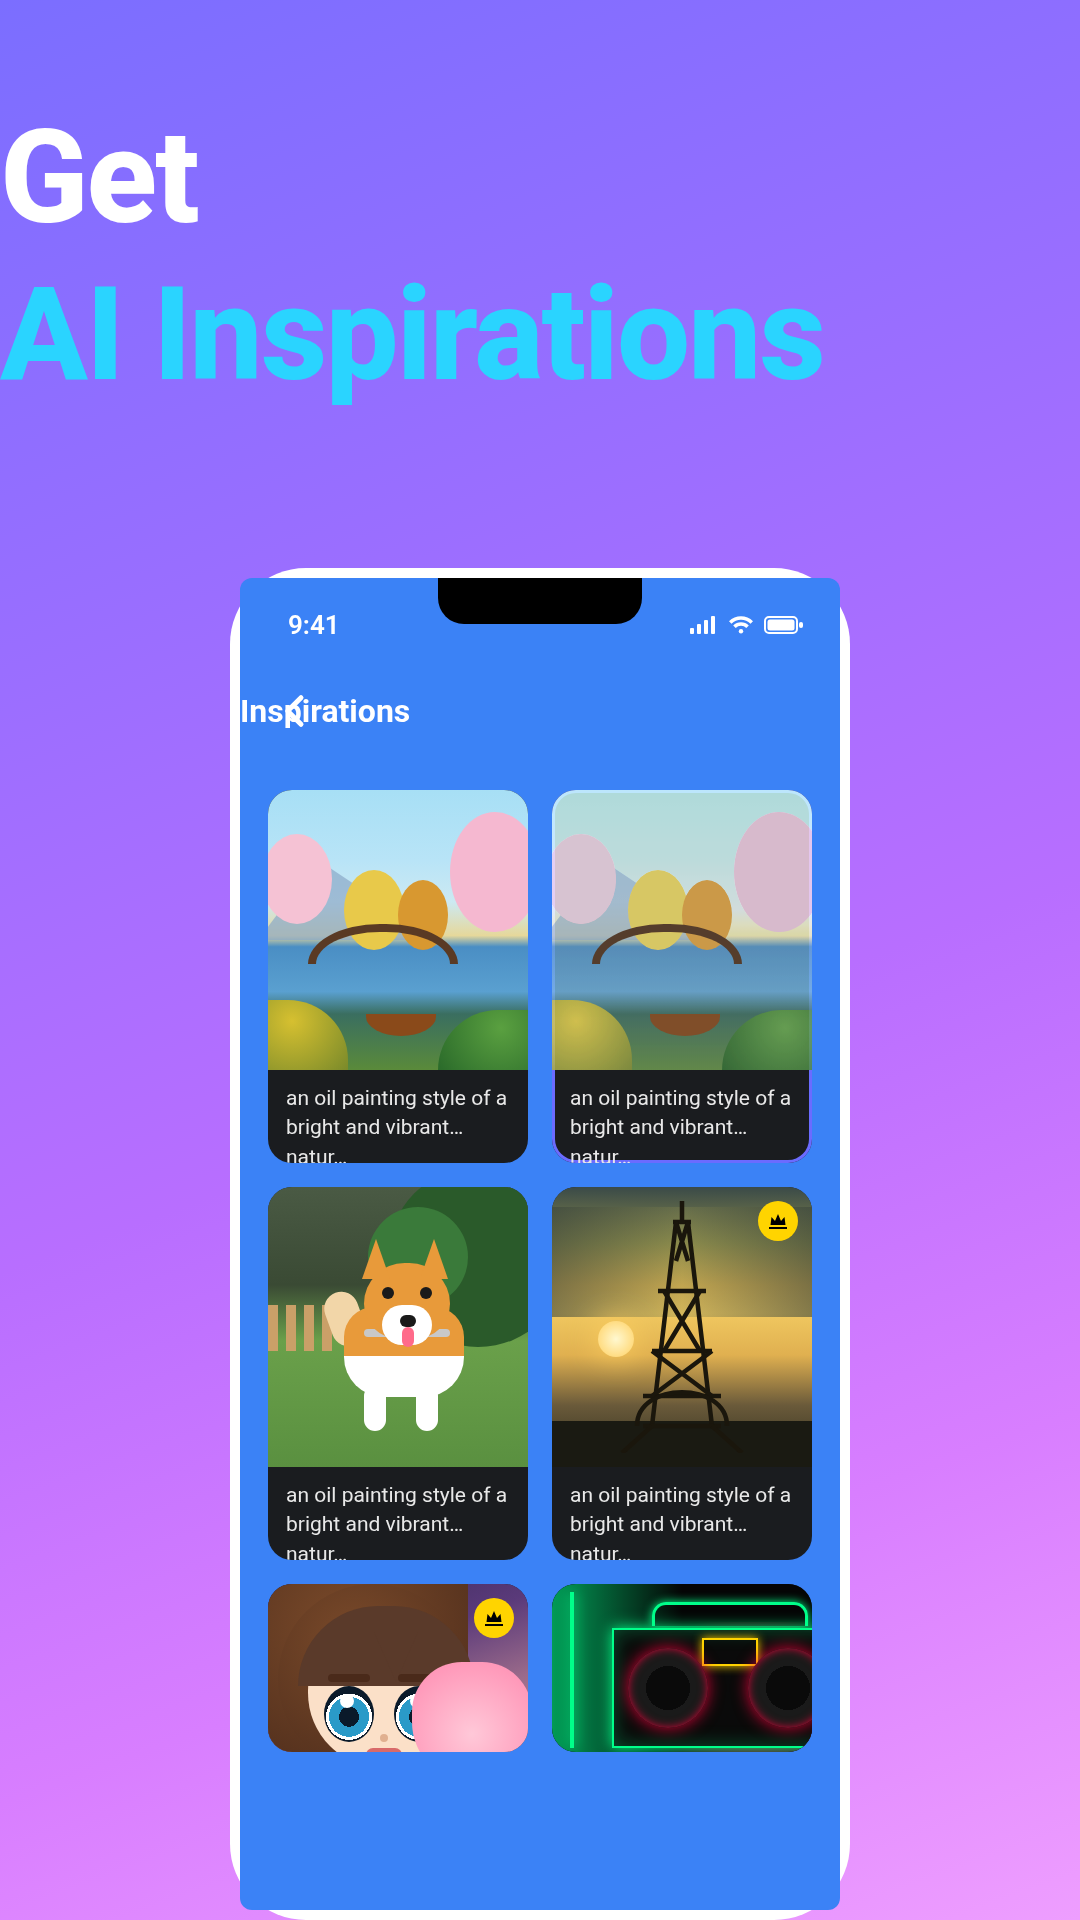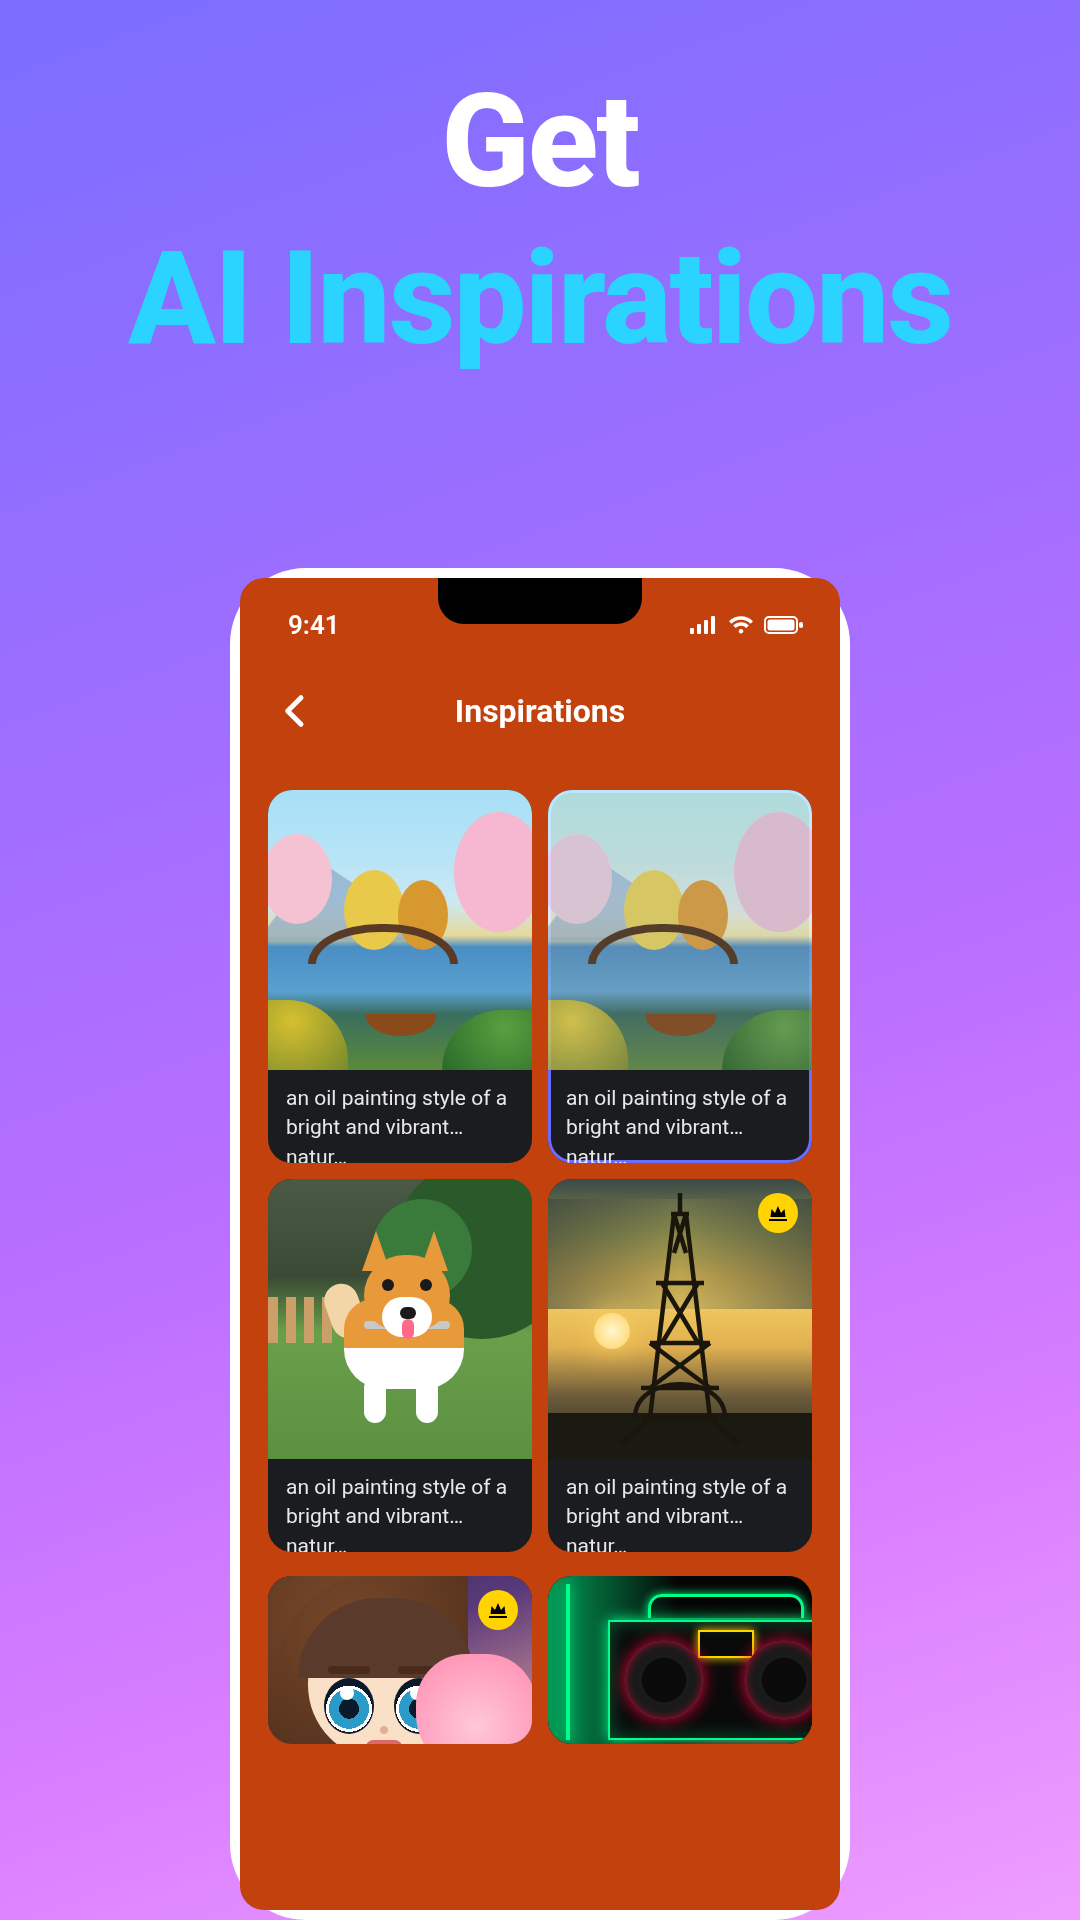--- a/index.html
+++ b/index.html
@@ -7,22 +7,21 @@
     width: 1080px;
     height: 1920px;
     background: linear-gradient(135deg, #8b7eff 0%, #a97eff 25%, #c07eff 50%, #d87eff 75%, #e89eff 100%);
     background: linear-gradient(160deg, #7b6eff 0%, #9b6eff 30%, #b86eff 55%, #d87eff 78%, #ee9eff 100%);
     font-family: -apple-system, BlinkMacSystemFont, "Segoe UI", Roboto, Helvetica, Arial, sans-serif;
     overflow: hidden;
     position: relative;
   }
 
   .hero {
-    text-align: center;
-    padding-top: 74px;
+    padding-top: 110px;
     line-height: 1.05;
   }
   .hero-line1 {
     color: #ffffff;
     font-size: 130px;
     font-weight: 800;
     letter-spacing: -2px;
   }
   .hero-line2 {
     color: #2ad4ff;
@@ -39,22 +38,22 @@
     top: 568px;
     width: 620px;
     height: 1352px; 
     background: #ffffff;
     border-radius: 76px;
     padding: 10px;
   }
   .phone-screen {
     width: 100%;
     height: 100%;
-    background: #c2410c;
-    border-radius: 24px;
+    background: #3b82f6;
+    border-radius: 12px;
     overflow: hidden;
     position: relative;
     color: #fff;
   }
 
   .notch {
     position: absolute;
     top: 0;
     left: 50%;
     transform: translateX(-50%);
@@ -75,42 +74,42 @@
     font-size: 26px;
     font-weight: 600;
   }
   .status-right { display: flex; align-items: center; gap: 10px; }
   .status-right svg { display: block; }
 
   .nav-bar {
     position: relative;
     display: flex;
     align-items: center;
-    justify-content: center;
+    justify-content: flex-start;
     height: 78px;
     margin-top: 24px;
   }
   .nav-back {
     position: absolute;
     left: 36px;
     top: 50%;
     transform: translateY(-50%);
     width: 40px; height: 40px;
     color: #fff;
     cursor: pointer;
   }
   .nav-title {
     font-size: 32px;
     font-weight: 700;
   }
 
   .grid {
     display: grid;
     grid-template-columns: 1fr 1fr;
-    gap: 16px;
+    gap: 24px;
     padding: 40px 28px 0 28px;
   }
 
   .card {
     background: #1a1c1f;
     border-radius: 24px;
     overflow: hidden;
     cursor: pointer;
     position: relative;
   }

